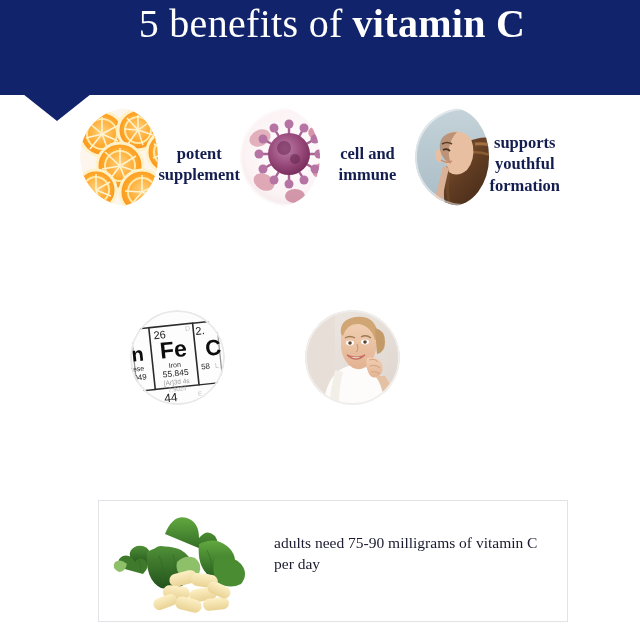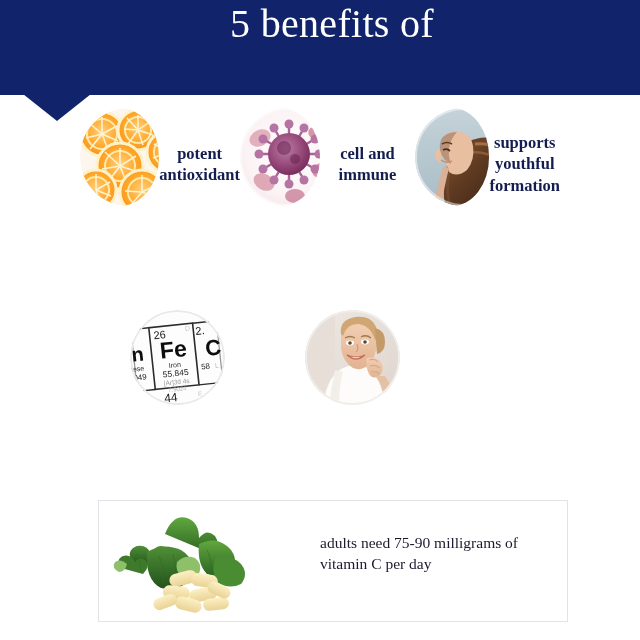--- a/index.html
+++ b/index.html
@@ -107,21 +107,20 @@
     height: 110px;
     position: relative;
     flex: 0 0 auto;
     margin-left: 4px;
   }
   .callout-text {
     flex: 1 1 auto;
     padding-left: 6px;
     padding-right: 12px;
     color: #141d4f;
-    margin-left: 46px;
   }
   .callout-line-1 {
     font-size: 15.5px;
     font-weight: 400;
     line-height: 1.33;
     color: #1a1a2e;
     margin-bottom: 14px;
   }
   .callout-line-2 {
     font-size: 15.5px;
@@ -131,20 +130,21 @@
   }
 
   svg { display: block; }
 </style>
 </head>
 <body>
 
 <div class="banner">
   <div class="banner-title">
     <span class="title-regular">5 benefits of</span>
+    <span class="title-bold">vitamin C</span>
   </div>
 </div>
 <div class="banner-notch"></div>
 
 <div class="row row-1">
 
   <div class="benefit benefit-1">
     <div class="circle">
       <svg width="98" height="98" viewBox="0 0 98 98">
         <defs>
@@ -232,21 +232,21 @@
           </g>
           <g>
             <circle cx="94" cy="88" r="18" fill="url(#orng)" stroke="#fff2c8" stroke-width="3"></circle>
             <circle cx="94" cy="88" r="11" fill="none" stroke="#ffe9a8" stroke-width="2"></circle>
           </g>
         </g>
       </svg>
     </div>
     <div class="caption">
       <div>potent</div>
-      <div>antioxidant</div>
+      <div>supplement</div>
     </div>
   </div>
 
   <div class="benefit benefit-2">
     <div class="circle">
       <svg width="98" height="98" viewBox="0 0 98 98">
         <defs>
           <clipPath id="clipB">
               <circle cx="49" cy="49" r="49"></circle>
             </clipPath>

